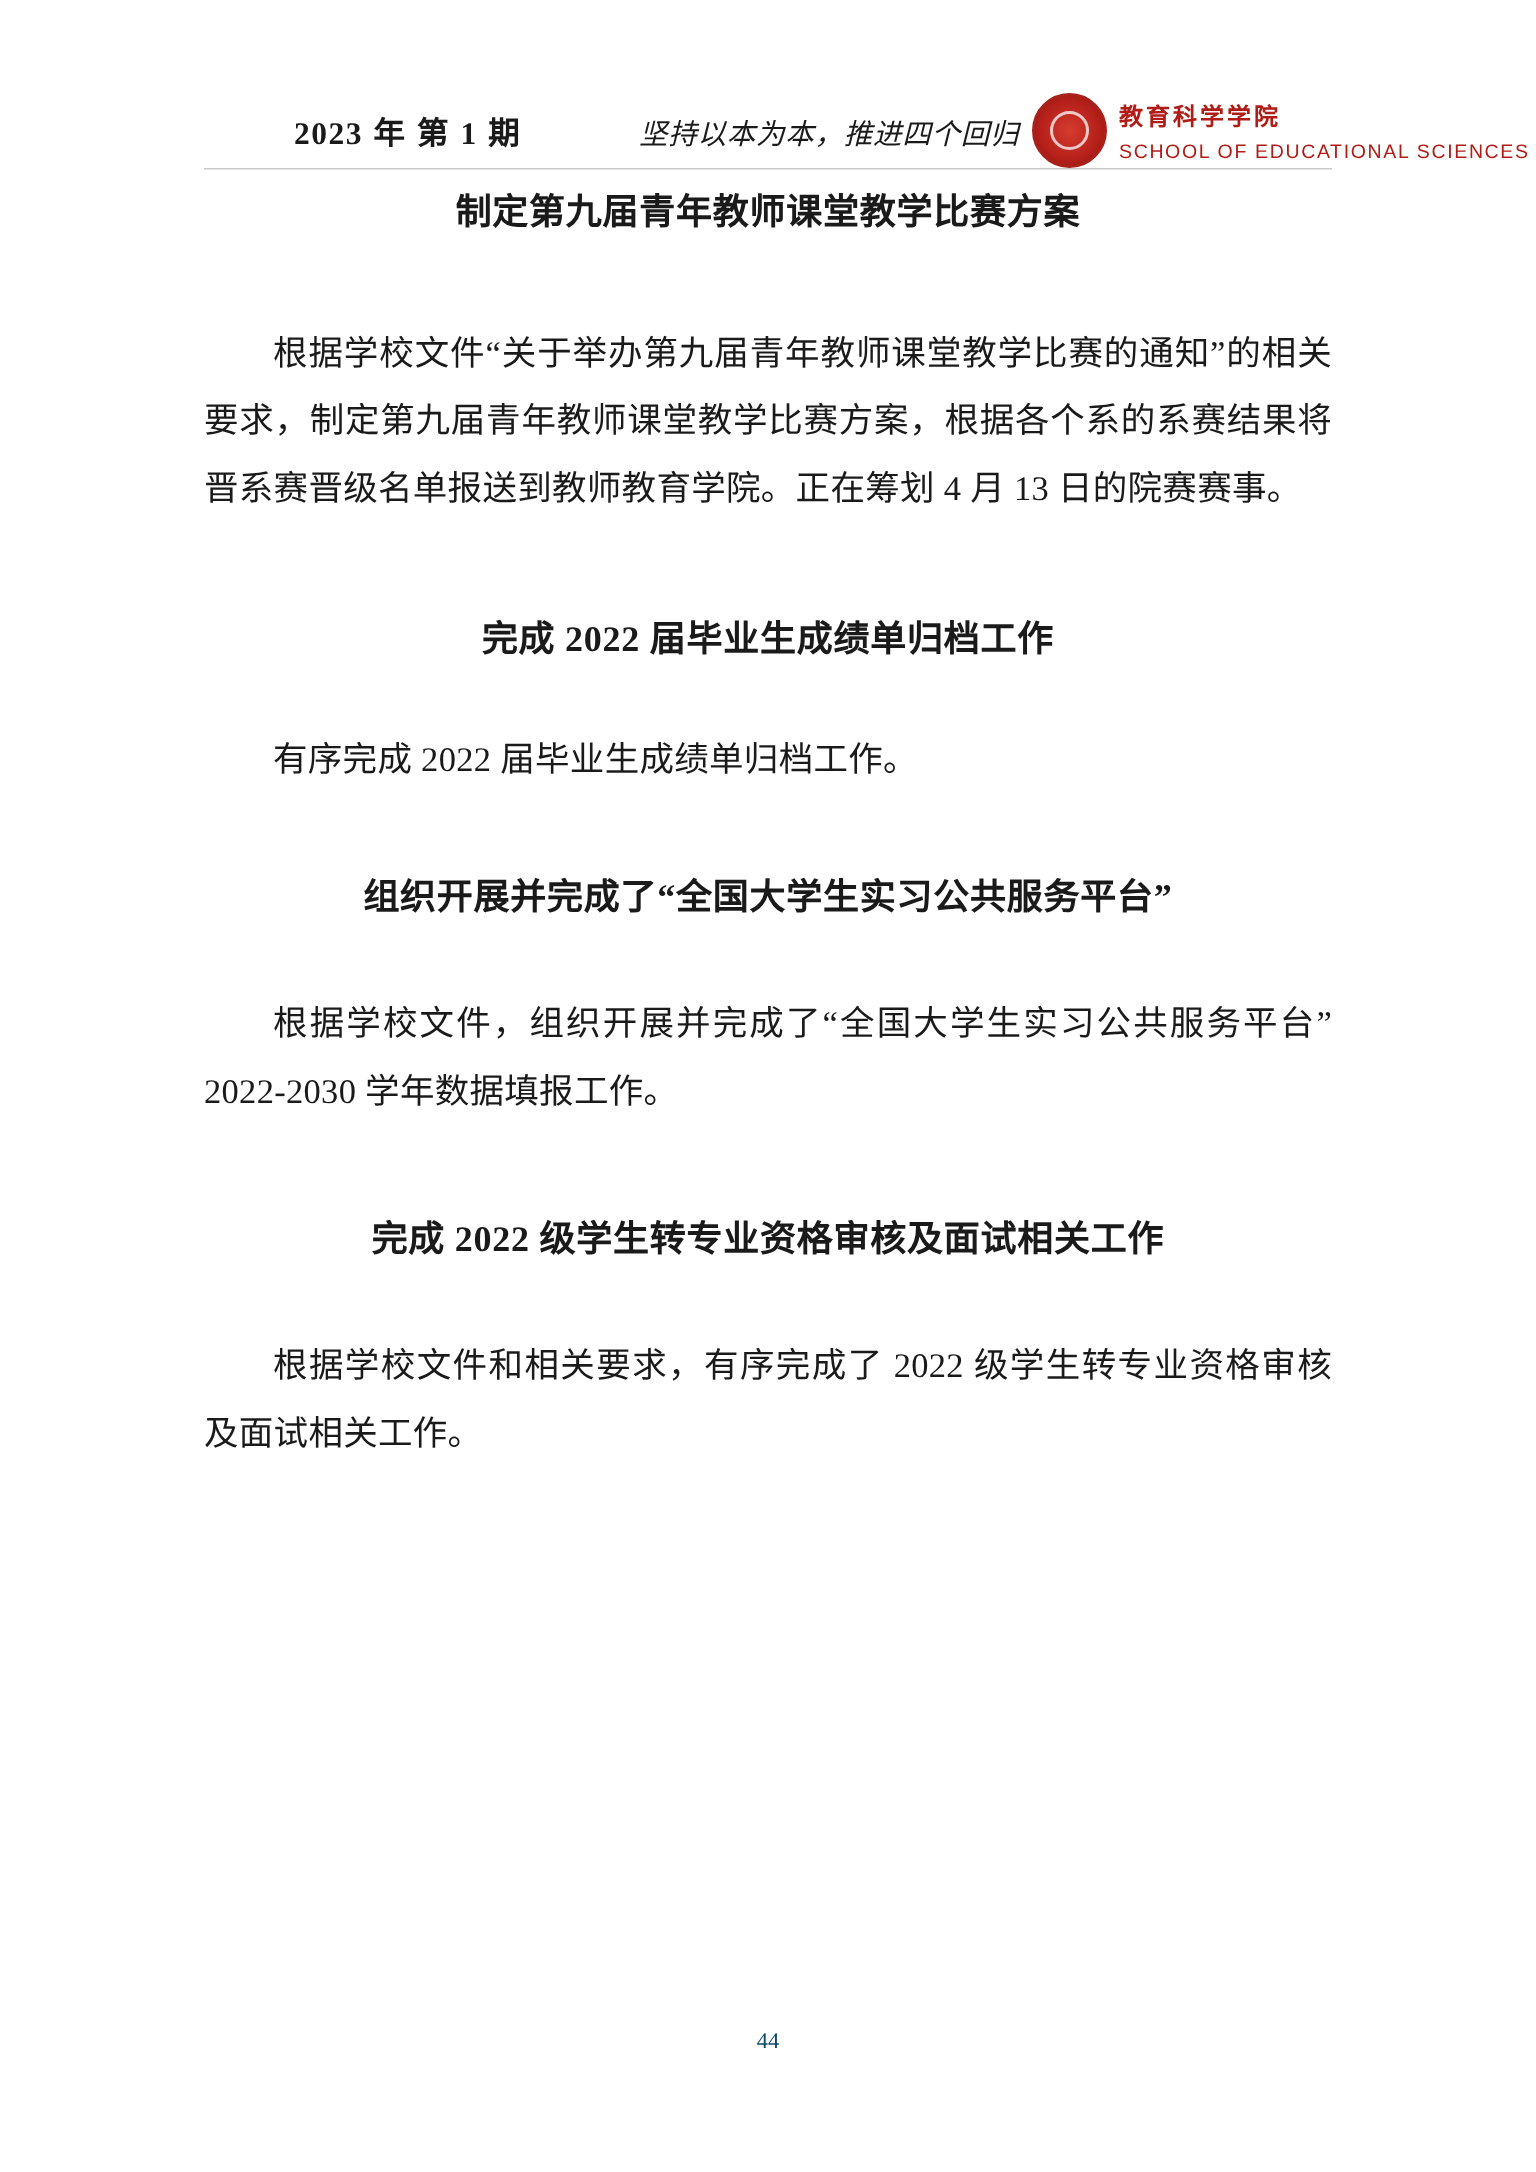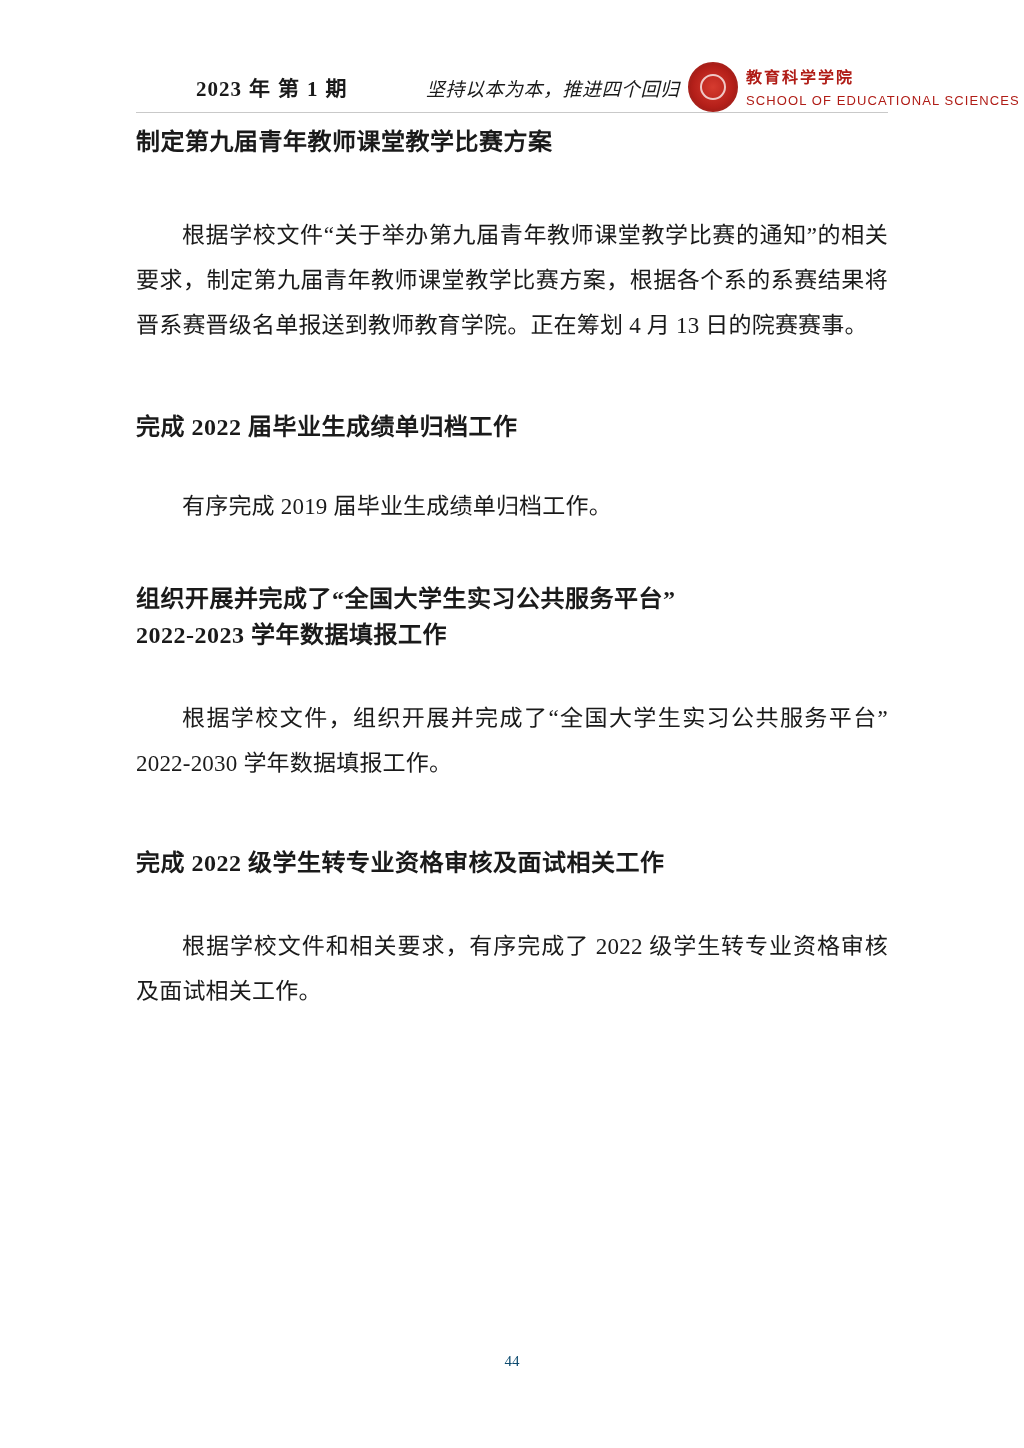--- a/index.html
+++ b/index.html
@@ -114,21 +114,21 @@
   
   .content {
     position: absolute;
     top: 124px;
     left: 136px;
     width: 752px;
   }
   h2.section-title {
     font-size: 24px;
     font-weight: bold;
-    text-align: left;
+    text-align: center;
     margin: 0;
     line-height: 1.5;
     letter-spacing: 0.5px;
     font-family: "Liberation Serif", "DejaVu Serif", serif;
   }
   h2.section-title .ln { display: block; }
   p.para {
     font-size: 23px;
     line-height: 1.95;
     margin: 0;
@@ -187,27 +187,26 @@
     </h2>
     <div class="gap-a"></div>
     <p class="para">根据学校文件“关于举办第九届青年教师课堂教学比赛的通知”的相关要求，制定第九届青年教师课堂教学比赛方案，根据各个系的系赛结果将晋系赛晋级名单报送到教师教育学院。正在筹划 4 月 13 日的院赛赛事。</p>
 
     <div class="gap-b"></div>
 
     <h2 class="section-title">
       <span class="ln">完成 2022 届毕业生成绩单归档工作</span>
     </h2>
     <div class="gap-c"></div>
-    <p class="para">有序完成 2019 届毕业生成绩单归档工作。</p>
+    <p class="para">有序完成 2022 届毕业生成绩单归档工作。</p>
 
     <div class="gap-d"></div>
 
     <h2 class="section-title">
       <span class="ln">组织开展并完成了“全国大学生实习公共服务平台”</span>
-      <span class="ln">2022-2023 学年数据填报工作</span>
     </h2>
     <div class="gap-e"></div>
     <p class="para">根据学校文件，组织开展并完成了“全国大学生实习公共服务平台”2022-2030 学年数据填报工作。</p>
 
     <div class="gap-f"></div>
 
     <h2 class="section-title">
       <span class="ln">完成 2022 级学生转专业资格审核及面试相关工作</span>
     </h2>
     <div class="gap-g"></div>

